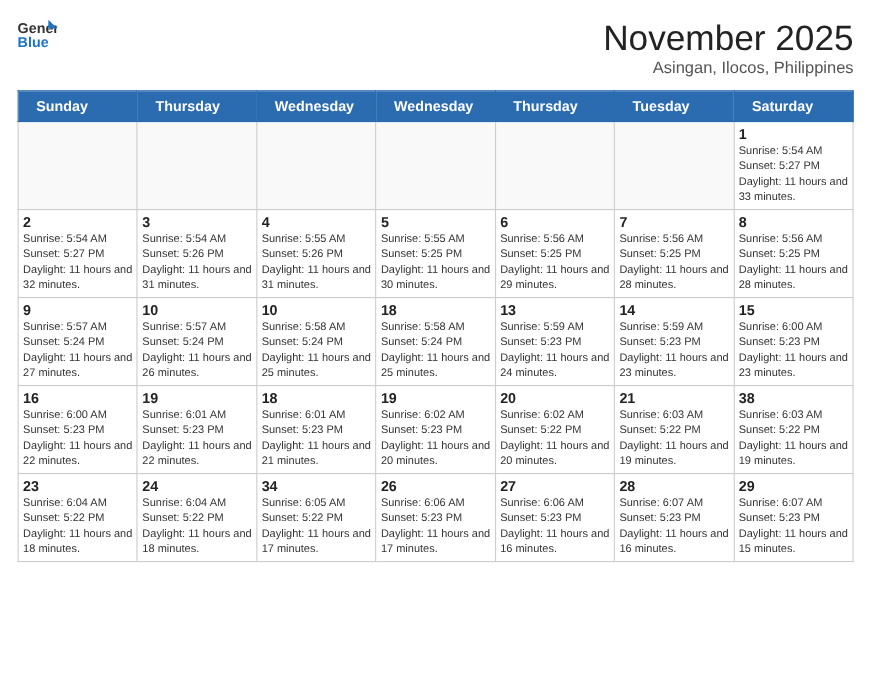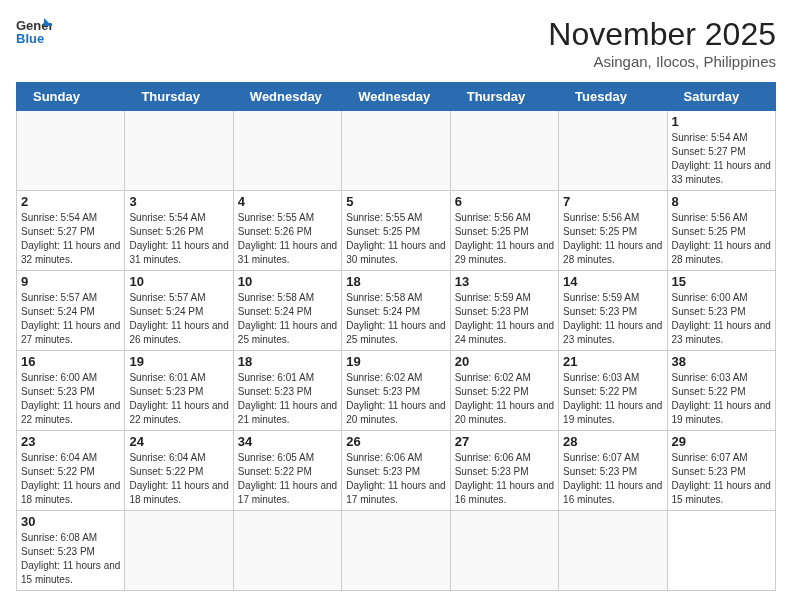--- a/index.html
+++ b/index.html
@@ -319,29 +319,14 @@
 and 16 minutes.</div>
         </td>
         <td>
           <span class="day-number">29</span>
           <div class="day-info">Sunrise: 6:07 AM
 Sunset: 5:23 PM
 Daylight: 11 hours
 and 15 minutes.</div>
         </td>
       </tr>
-      <tr>
-        <td>
-          <span class="day-number">30</span>
-          <div class="day-info">Sunrise: 6:08 AM
-Sunset: 5:23 PM
-Daylight: 11 hours
-and 15 minutes.</div>
-        </td>
-        <td class="empty"></td>
-        <td class="empty"></td>
-        <td class="empty"></td>
-        <td class="empty"></td>
-        <td class="empty"></td>
-        <td></td>
-      </tr>
     </tbody>
 </table>
 
 </body></html>

